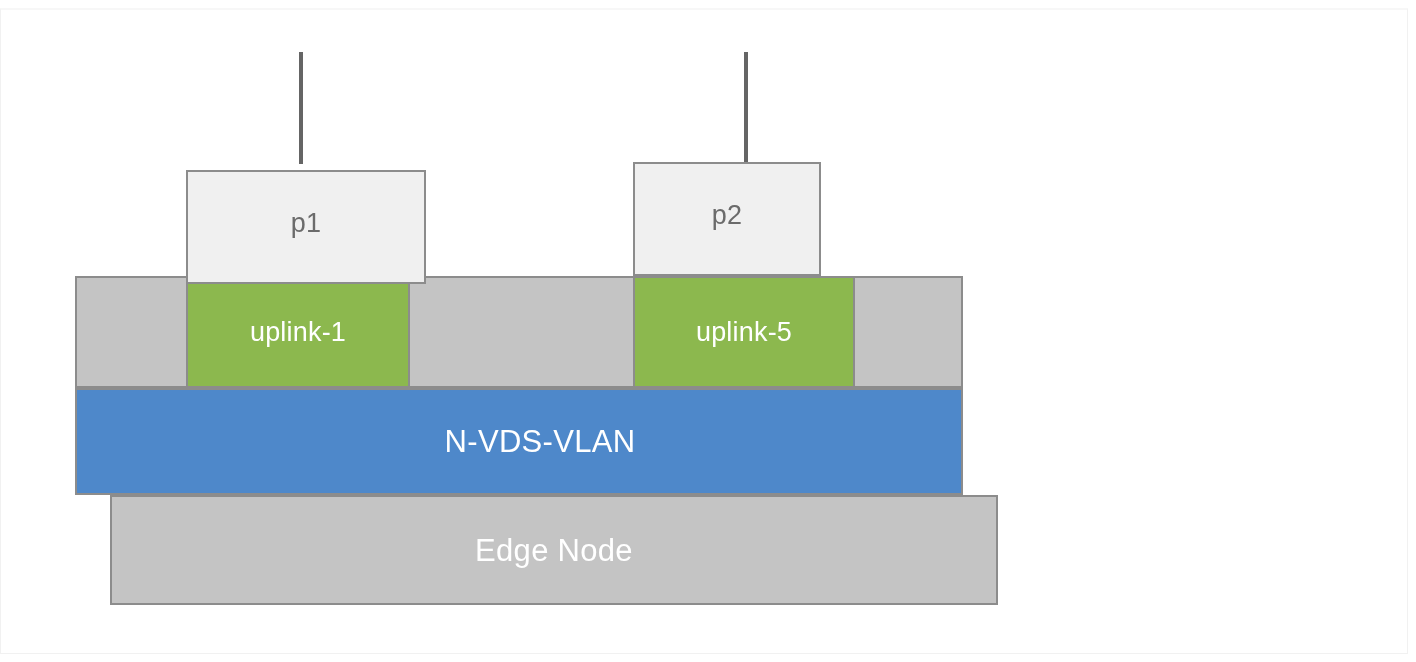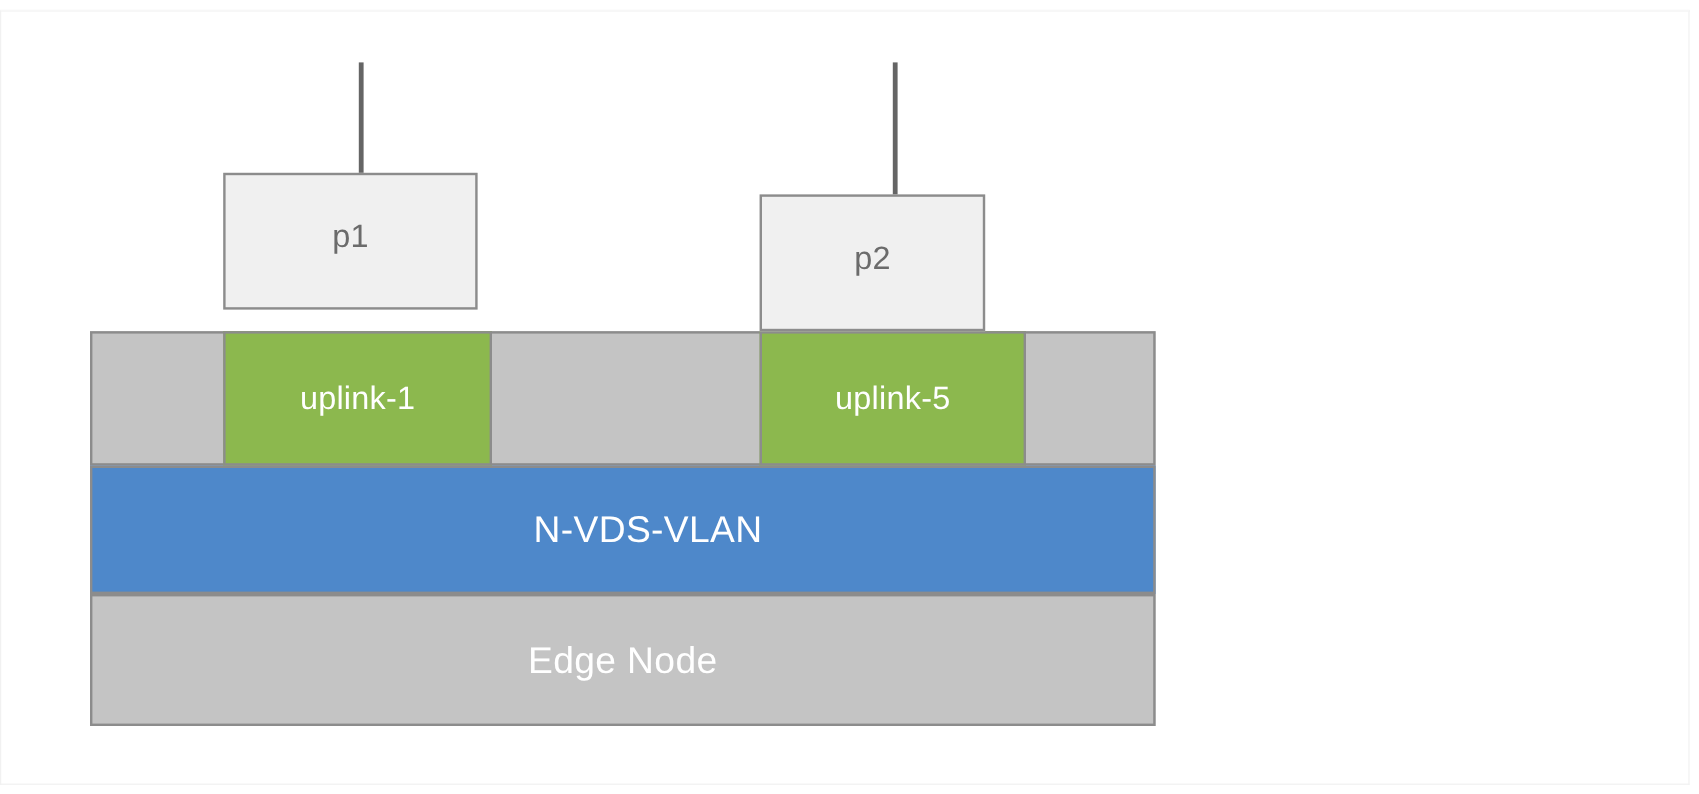--- a/index.html
+++ b/index.html
@@ -110,20 +110,21 @@
     letter-spacing: 0.3px;
   }
 
   
   .band-node {
     background: #c4c4c4;
     border: 2px solid #8c8c8c;
     display: flex;
     align-items: center;
     justify-content: center;
+    margin-left: 35px;
   }
   .band-node-label {
     color: #ffffff;
     font-size: 31px;
     line-height: 1;
     letter-spacing: 0.3px;
   }
 </style>
 </head>
 <body>
@@ -133,21 +134,21 @@
   <div id="card-frame"></div>
 
   <div id="diagram">
 
     <div class="abs wire" style="left:299px; top:52px; height:112px;"></div>
 
     <div class="abs wire" style="left:744px; top:52px; height:112px;"></div>
 
     <div class="abs band-grey" style="left:75px; top:276px; width:888px; height:112px;"></div>
 
-    <div class="abs port-box" style="left:186px; top:144px; width:212px; height:114px;">
+    <div class="abs port-box" style="left:186px; top:170px; width:240px; height:114px;">
       <span class="port-label">p1</span>
     </div>
 
     <div class="abs port-box" style="left:633px; top:162px; width:188px; height:114px;">
       <span class="port-label">p2</span>
     </div>
 
     <div class="abs uplink-box" style="left:186px; top:276px; width:224px; height:112px;">
       <span class="uplink-label">uplink-1</span>
     </div>

